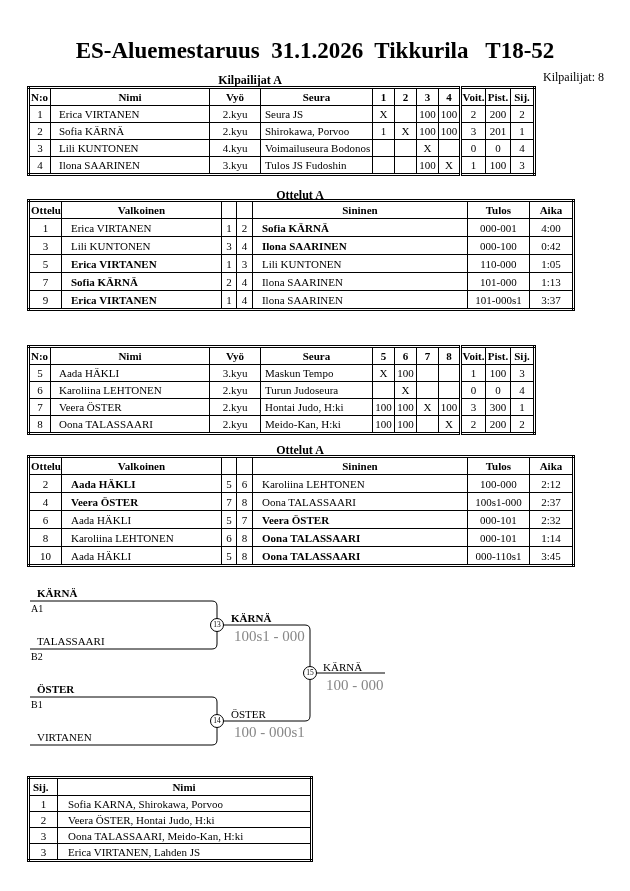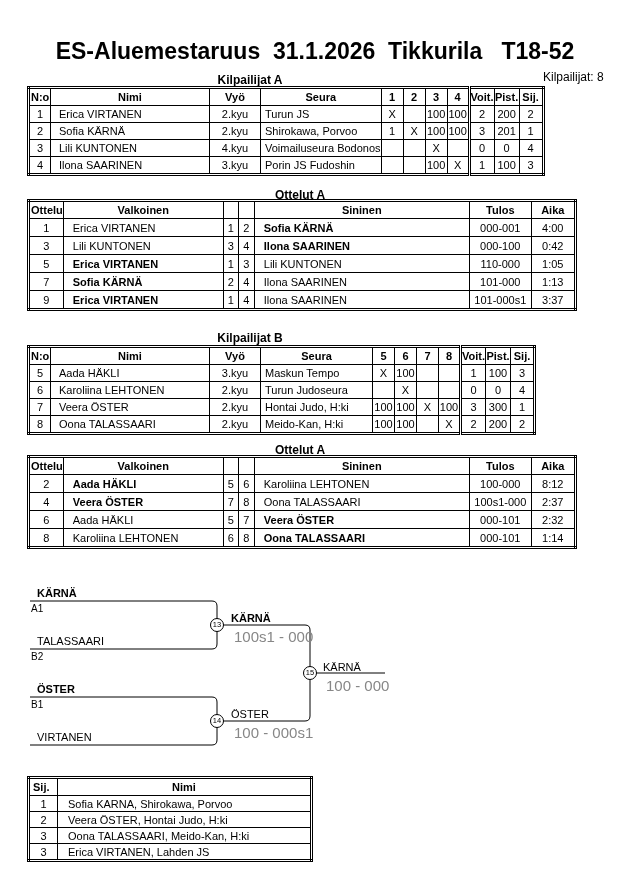--- a/index.html
+++ b/index.html
@@ -1,17 +1,17 @@
 <!DOCTYPE html>
 <html><head>
 <meta charset="utf-8">
 <style>
   html,body{margin:0;padding:0;background:#fff;}
   .page{position:relative;width:630px;height:891px;background:#fff;
-        font-family:Liberation Sans, sans-serif;color:#000;overflow:hidden;}
+        font-family:Liberation Serif, serif;color:#000;overflow:hidden;}
   .main-title{position:absolute;left:0;top:38px;width:630px;text-align:center;
         font-size:23px;font-weight:bold;white-space:pre;}
   .participants{position:absolute;left:543px;top:70px;font-size:12px;}
   .sec-title{position:absolute;font-weight:bold;font-size:12px;text-align:center;}
   #pool-a-title{left:30px;top:73px;width:440px;}
   #matches-a-title{left:30px;top:188px;width:540px;}
   #pool-b-title{left:30px;top:331px;width:440px;}
   #matches-b-title{left:30px;top:443px;width:540px;}
   #results-title{left:30px;top:759px;width:283px;}
 
@@ -77,21 +77,21 @@
       <th>3</th>
       <th>4</th>
       <th class="grp">Voit.</th>
       <th>Pist.</th>
       <th>Sij.</th>
     </tr>
     <tr>
       <td class="c">1</td>
       <td class="l p8">Erica VIRTANEN</td>
       <td class="c">2.kyu</td>
-      <td class="l p4">Turun JS</td>
+      <td class="l p4">Seura JS</td>
       <td class="c">X</td>
       <td class="c"></td>
       <td class="c">100</td>
       <td class="c">100</td>
       <td class="c grp">2</td>
       <td class="c">200</td>
       <td class="c">2</td>
     </tr>
     <tr>
       <td class="c">2</td>
@@ -116,21 +116,21 @@
       <td class="c">X</td>
       <td class="c"></td>
       <td class="c grp">0</td>
       <td class="c">0</td>
       <td class="c">4</td>
     </tr>
     <tr>
       <td class="c">4</td>
       <td class="l p8">Ilona SAARINEN</td>
       <td class="c">3.kyu</td>
-      <td class="l p4">Porin JS Fudoshin</td>
+      <td class="l p4">Tulos JS Fudoshin</td>
       <td class="c"></td>
       <td class="c"></td>
       <td class="c">100</td>
       <td class="c">X</td>
       <td class="c grp">1</td>
       <td class="c">100</td>
       <td class="c">3</td>
     </tr>
   </tbody>
     </table>
@@ -198,21 +198,20 @@
       <td class="l p9 b">Erica VIRTANEN</td>
       <td class="c">1</td>
       <td class="c">4</td>
       <td class="l p9">Ilona SAARINEN</td>
       <td class="c">101-000s1</td>
       <td class="c">3:37</td>
     </tr>
   </tbody>
     </table>
 
-  <div class="sec-title" id="pool-b-title">Kilpailijat B</div>
 
   <table id="pool-b">
     <colgroup>
         <col style="width:22px">
         <col style="width:159px">
         <col style="width:51px">
         <col style="width:112px">
         <col style="width:22px">
         <col style="width:22px">
         <col style="width:22px">
@@ -312,21 +311,21 @@
       <th>Tulos</th>
       <th>Aika</th>
     </tr>
     <tr class="mrow">
       <td class="c">2</td>
       <td class="l p9 b">Aada HÄKLI</td>
       <td class="c">5</td>
       <td class="c">6</td>
       <td class="l p9">Karoliina LEHTONEN</td>
       <td class="c">100-000</td>
-      <td class="c">8:12</td>
+      <td class="c">2:12</td>
     </tr>
     <tr class="mrow">
       <td class="c">4</td>
       <td class="l p9 b">Veera ÖSTER</td>
       <td class="c">7</td>
       <td class="c">8</td>
       <td class="l p9">Oona TALASSAARI</td>
       <td class="c">100s1-000</td>
       <td class="c">2:37</td>
     </tr>
@@ -340,20 +339,29 @@
       <td class="c">2:32</td>
     </tr>
     <tr class="mrow">
       <td class="c">8</td>
       <td class="l p9">Karoliina LEHTONEN</td>
       <td class="c">6</td>
       <td class="c">8</td>
       <td class="l p9 b">Oona TALASSAARI</td>
       <td class="c">000-101</td>
       <td class="c">1:14</td>
+    </tr>
+    <tr class="mrow">
+      <td class="c">10</td>
+      <td class="l p9">Aada HÄKLI</td>
+      <td class="c">5</td>
+      <td class="c">8</td>
+      <td class="l p9 b">Oona TALASSAARI</td>
+      <td class="c">000-110s1</td>
+      <td class="c">3:45</td>
     </tr>
   </tbody>
     </table>
 
   <svg class="bk-svg" width="380" height="180" viewBox="0 0 380 180">
     <path d="M 5 21 H 187 Q 192 21 192 26 V 64 Q 192 69 187 69 H 5" fill="none" stroke="#000" stroke-width="1"></path>
     <path d="M 5 117 H 187 Q 192 117 192 122 V 160 Q 192 165 187 165 H 5" fill="none" stroke="#000" stroke-width="1"></path>
     <path d="M 192 45 H 280 Q 285 45 285 50 V 136 Q 285 141 280 141 H 192" fill="none" stroke="#000" stroke-width="1"></path>
     <path d="M 285 93 H 360" fill="none" stroke="#000" stroke-width="1"></path>
   </svg>

